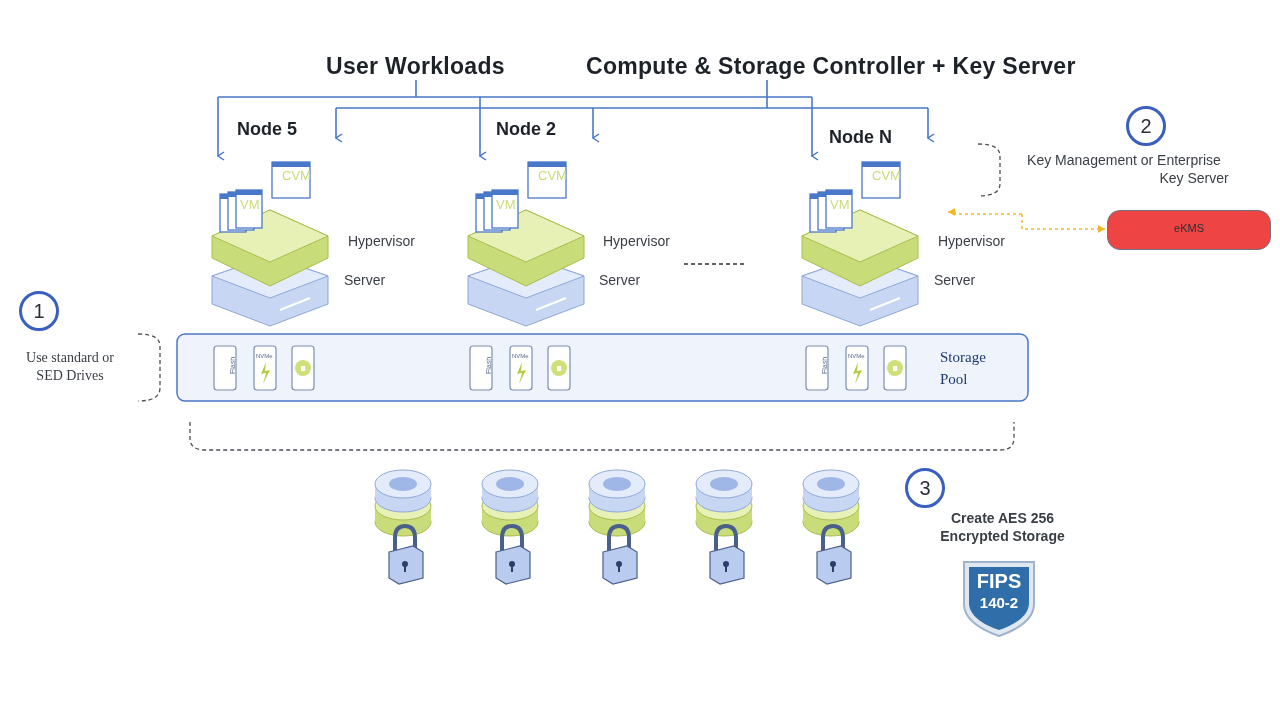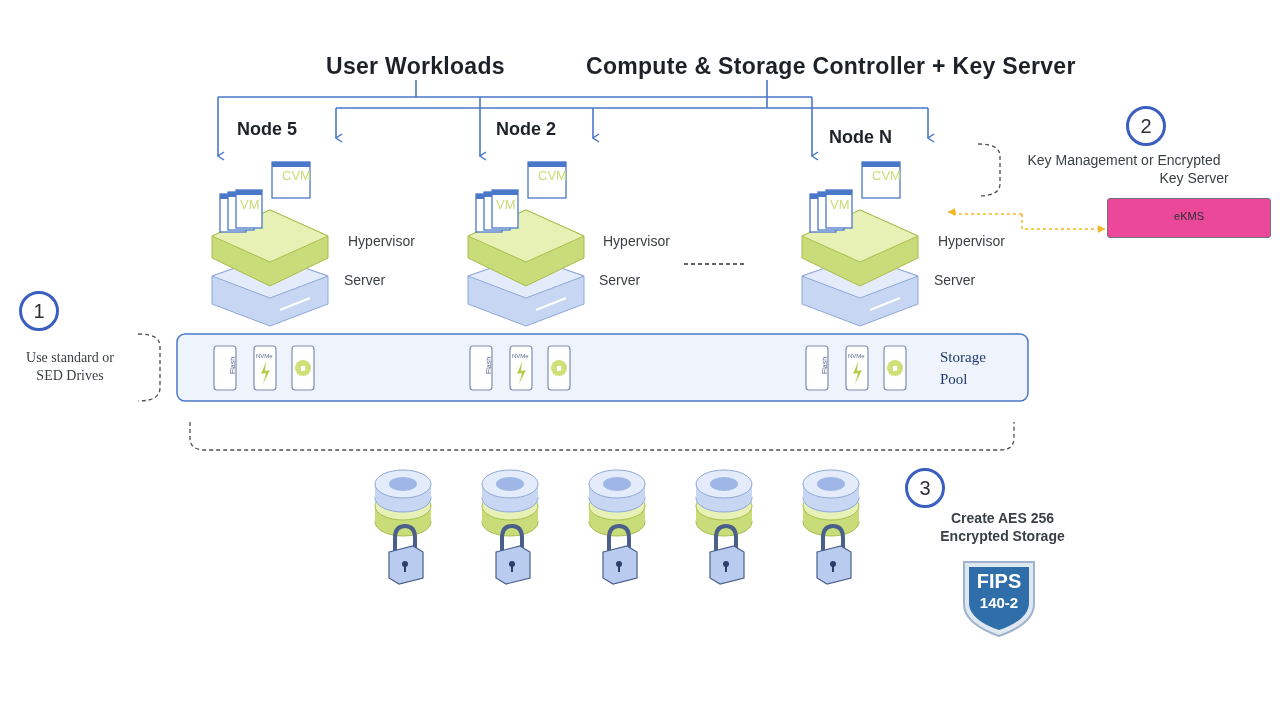--- a/index.html
+++ b/index.html
@@ -5,21 +5,21 @@
   html,body{margin:0;padding:0;background:#fff;}
   body{width:1280px;height:720px;position:relative;overflow:hidden;font-family:"Liberation Sans",sans-serif;color:#2b2f36;}
   svg{position:absolute;left:0;top:0;}
   .t{position:absolute;white-space:nowrap;}
   .hdr{font-size:23px;font-weight:bold;color:#1d2229;letter-spacing:0.3px;}
   .node{font-size:18px;font-weight:bold;color:#1d2229;}
   .lbl{font-size:14px;color:#3a3f46;text-align:center;}
   .small{font-size:14px;color:#3a3f46;text-align:center;line-height:18px;}
   .pool{font-size:15px;color:#1f3a6e;line-height:22px;font-family:Liberation Serif, serif;}
   .badge{position:absolute;width:40px;height:40px;border:3px solid #3a5fc0;border-radius:50%;box-sizing:border-box;display:flex;align-items:center;justify-content:center;font-size:20px;color:#2b2f36;background:#fff;}
-  .ekms{position:absolute;left:1107px;top:198px;width:162px;height:38px;border:1.5px solid #6b7280;border-radius:3px;background:#ec4899;}
+  .ekms{position:absolute;left:1107px;top:210px;width:162px;height:38px;border:1.5px solid #6b7280;border-radius:13px;background:#ef4444;}
   .ekms span{position:absolute;left:0;right:0;top:11px;text-align:center;font-size:11px;color:#2b2f36;}
   .fips{position:absolute;left:960px;top:558px;width:78px;height:80px;}
   .fipst{position:absolute;left:0;right:0;text-align:center;color:#fff;font-weight:bold;}
 </style>
 </head>
 <body>
 
 <svg id="canvas" width="1280" height="720">
     <defs>
       <marker id="arr" markerWidth="10" markerHeight="10" refX="5" refY="8" orient="auto" markerUnits="userSpaceOnUse">
@@ -279,21 +279,21 @@
 </div>
 
 <div class="badge" style="left:19px;top:291px;">1</div>
 <div class="t small" style="left:10px;top:349px;width:120px;font-family:Liberation Serif, serif;">
   <div>Use standard or</div>
   <div>SED Drives</div>
 </div>
 
 <div class="badge" style="left:1126px;top:106px;">2</div>
 <div class="t small" style="left:1008px;top:151px;width:232px;">
-  <div>Key Management or Encrypted</div>
+  <div>Key Management or Enterprise</div>
   <div style="margin-left:140px">Key Server</div>
 </div>
 
 <div class="ekms">
   <span>eKMS</span>
 </div>
 
 <div class="badge" style="left:905px;top:468px;">3</div>
 <div class="t small" style="left:920px;top:509px;width:165px;font-weight:bold;">
   <div>Create AES 256</div>

